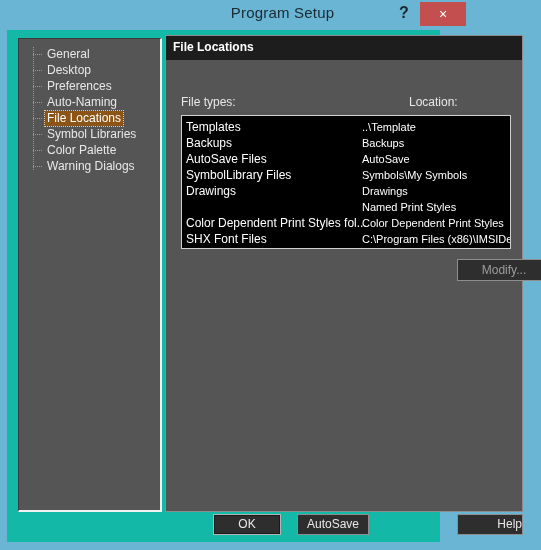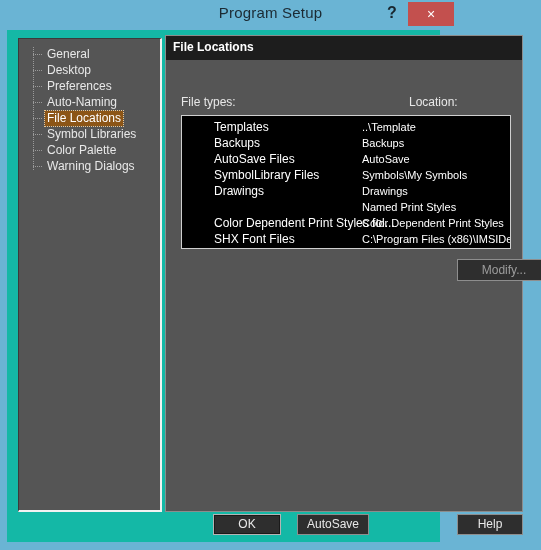--- a/index.html
+++ b/index.html
@@ -21,21 +21,21 @@
     left: 0; top: 0;
     width: 541px;
     height: 550px;
     background: #6ab4d4;
     box-sizing: border-box;
   }
 
   
   .titlebar {
     position: absolute;
-    left: 0; top: 0;
+    left: 12px; top: 0;
     width: 458px;
     height: 29px;
     background: #6ab4d4;
   }
   .title-text {
     position: absolute;
     left: 0; top: 4px;
     width: 541px;
     text-align: center;
     font-size: 15px;
@@ -193,21 +193,20 @@
     width: 100%;
     height: 16px;
     white-space: nowrap;
   }
   .cell-type {
     position: absolute;
     left: 4px; top: 0;
     font-size: 12px;
     line-height: 16px;
     color: #ffffff;
-    margin-left: 28px;
   }
   .cell-loc {
     position: absolute;
     left: 180px; top: 0;
     font-size: 11px;
     line-height: 16px;
     color: #ffffff;
   }
 
   
@@ -237,21 +236,21 @@
     line-height: 19px;
     text-align: center;
     cursor: pointer;
   }
   .dlg-btn.default {
     border: 1px solid #b4b4b4;
     box-shadow: inset 0 0 0 1px #1a1a1a;
   }
   .btn-ok      { left: 206px; width: 68px; }
   .btn-cancel  { left: 290px; width: 72px; }
-  .btn-help    { left: 450px; width: 66px; }
+  .btn-help    { left: 450px; width: 66px; text-align: right; }
 </style>
 </head>
 <body>
 
 <div class="window">
 
   <div class="titlebar">
     <div class="title-text">Program Setup</div>
     <div class="help-btn">?</div>
     <div class="close-btn">×</div>

